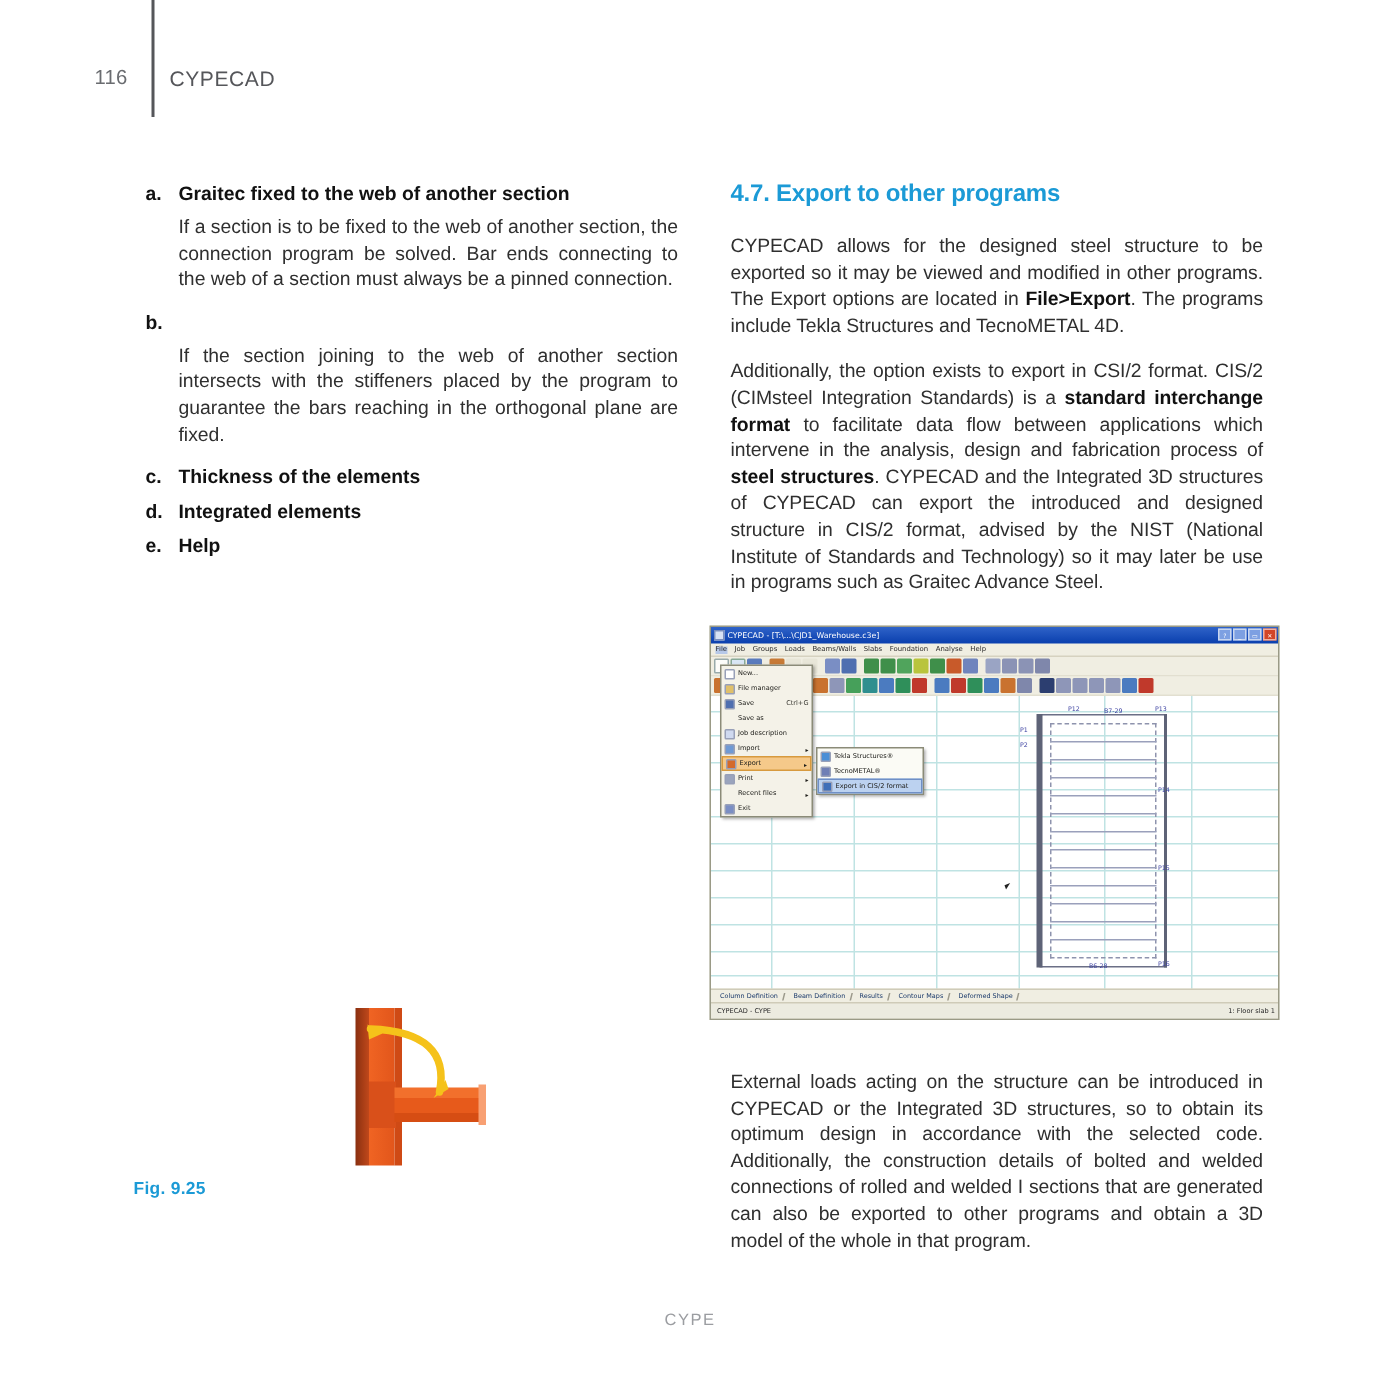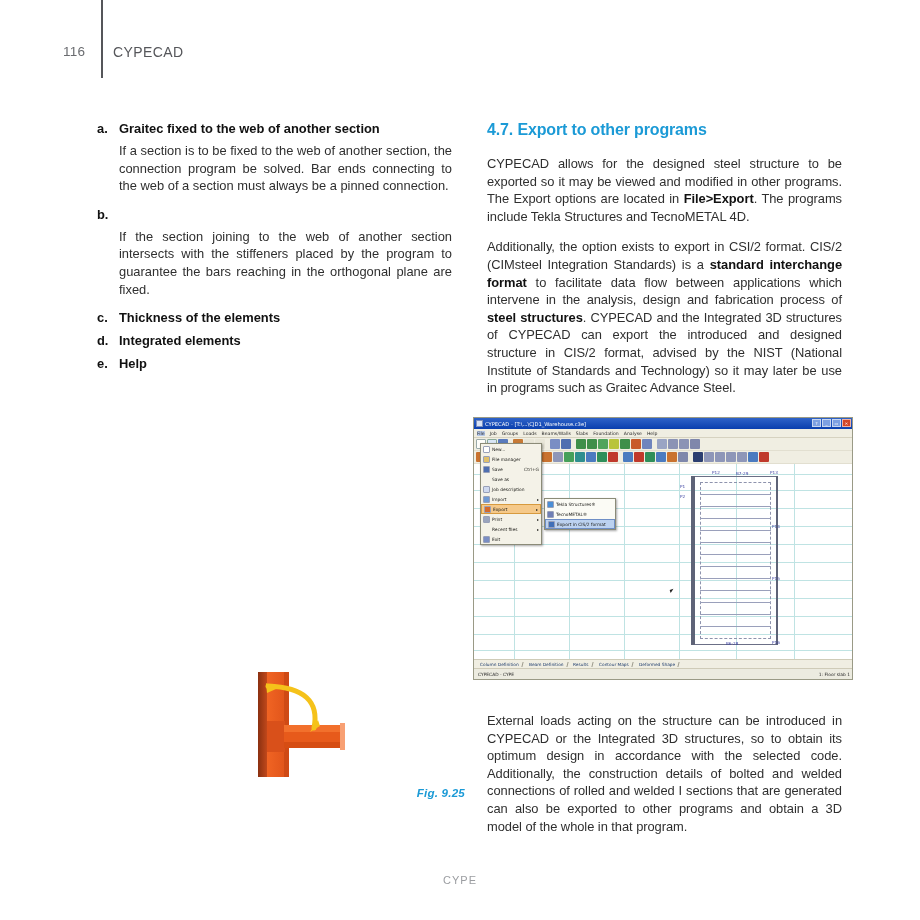--- a/index.html
+++ b/index.html
@@ -55,23 +55,22 @@
     margin:0 0 5px 0; line-height:17px;
   }
   .item-marker { width:22px; flex:0 0 22px; }
   .item-body {
     margin:0 0 11px 22px; font-size:12.9px; line-height:17.6px;
     text-align:justify; color:#2f2f2f;
   }
 
   
   .fig25-wrap {
-    position:absolute; left:110px; top:672px; width:355px;
-    text-align:right;
-    font-style:italic;
+    position:absolute; left:89px; top:672px; width:355px;
+    text-align:left;
   }
   .fig25 { position:relative; width:120px; height:105px; margin:0 auto; }
   .f-col-dark { position:absolute; left:30px; top:0; width:9px; height:105px;
     background:linear-gradient(90deg,#8a3010,#c0481b); }
   .f-col-main { position:absolute; left:39px; top:0; width:17px; height:105px;
     background:linear-gradient(90deg,#f06423,#e2561b); }
   .f-col-edge { position:absolute; left:56px; top:0; width:5px; height:105px;
     background:#cf4a15; }
   .f-beam-top { position:absolute; left:56px; top:53px; width:59px; height:7px;
     background:#f2702c; }

